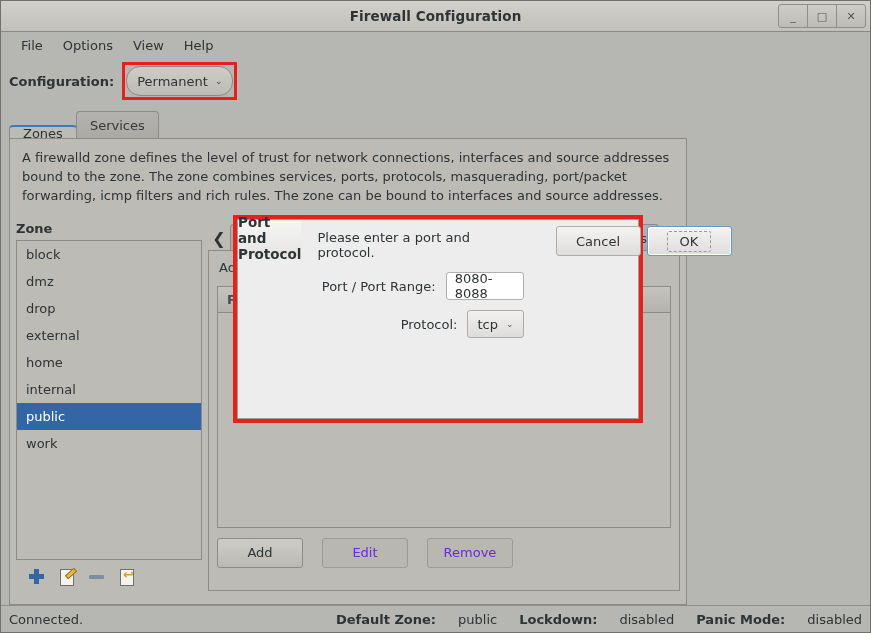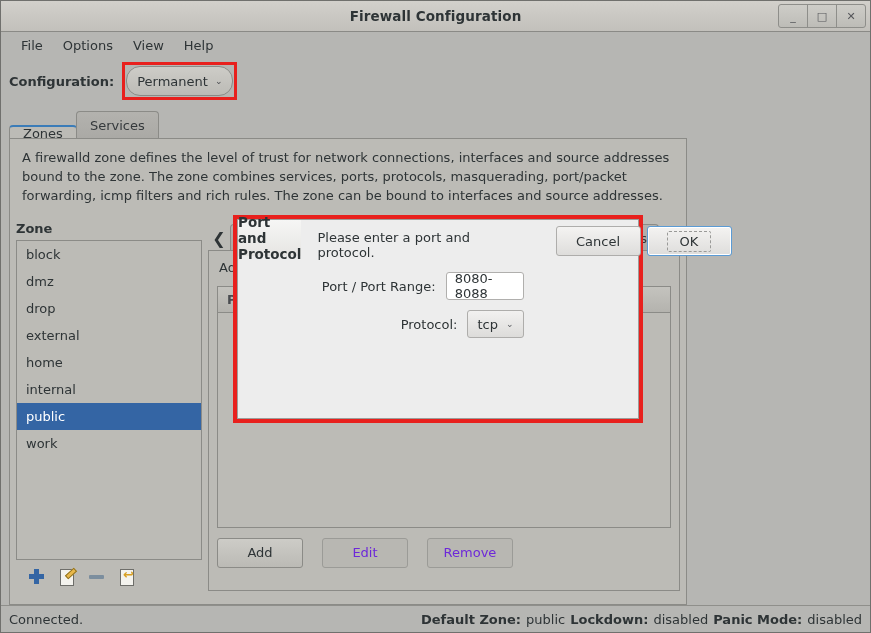--- a/index.html
+++ b/index.html
@@ -216,21 +216,21 @@
 
   
   .statusbar {
     position: absolute; left: 0; bottom: 0; width: 869px; height: 27px;
     background: #b6b6b3;
     border-top: 1px solid #8f8f8b;
     display: flex; align-items: center;
     padding: 0 8px 0 8px;
     font-size: 13px;
   }
-  .sb-right { margin-left: auto; display: flex; gap: 5px; align-items: center; }
+  .sb-right { margin-left: auto; display: flex; gap: 22px; align-items: center; }
   .sb-right b { font-weight: bold; }
 
   
   .dlg-outline {
     position: absolute; left: 232px; top: 214px;
     width: 410px; height: 208px;
     border: 4px solid #e8201d;
   }
   .dialog {
     position: absolute; left: 0; top: 0; right: 0; bottom: 0;

